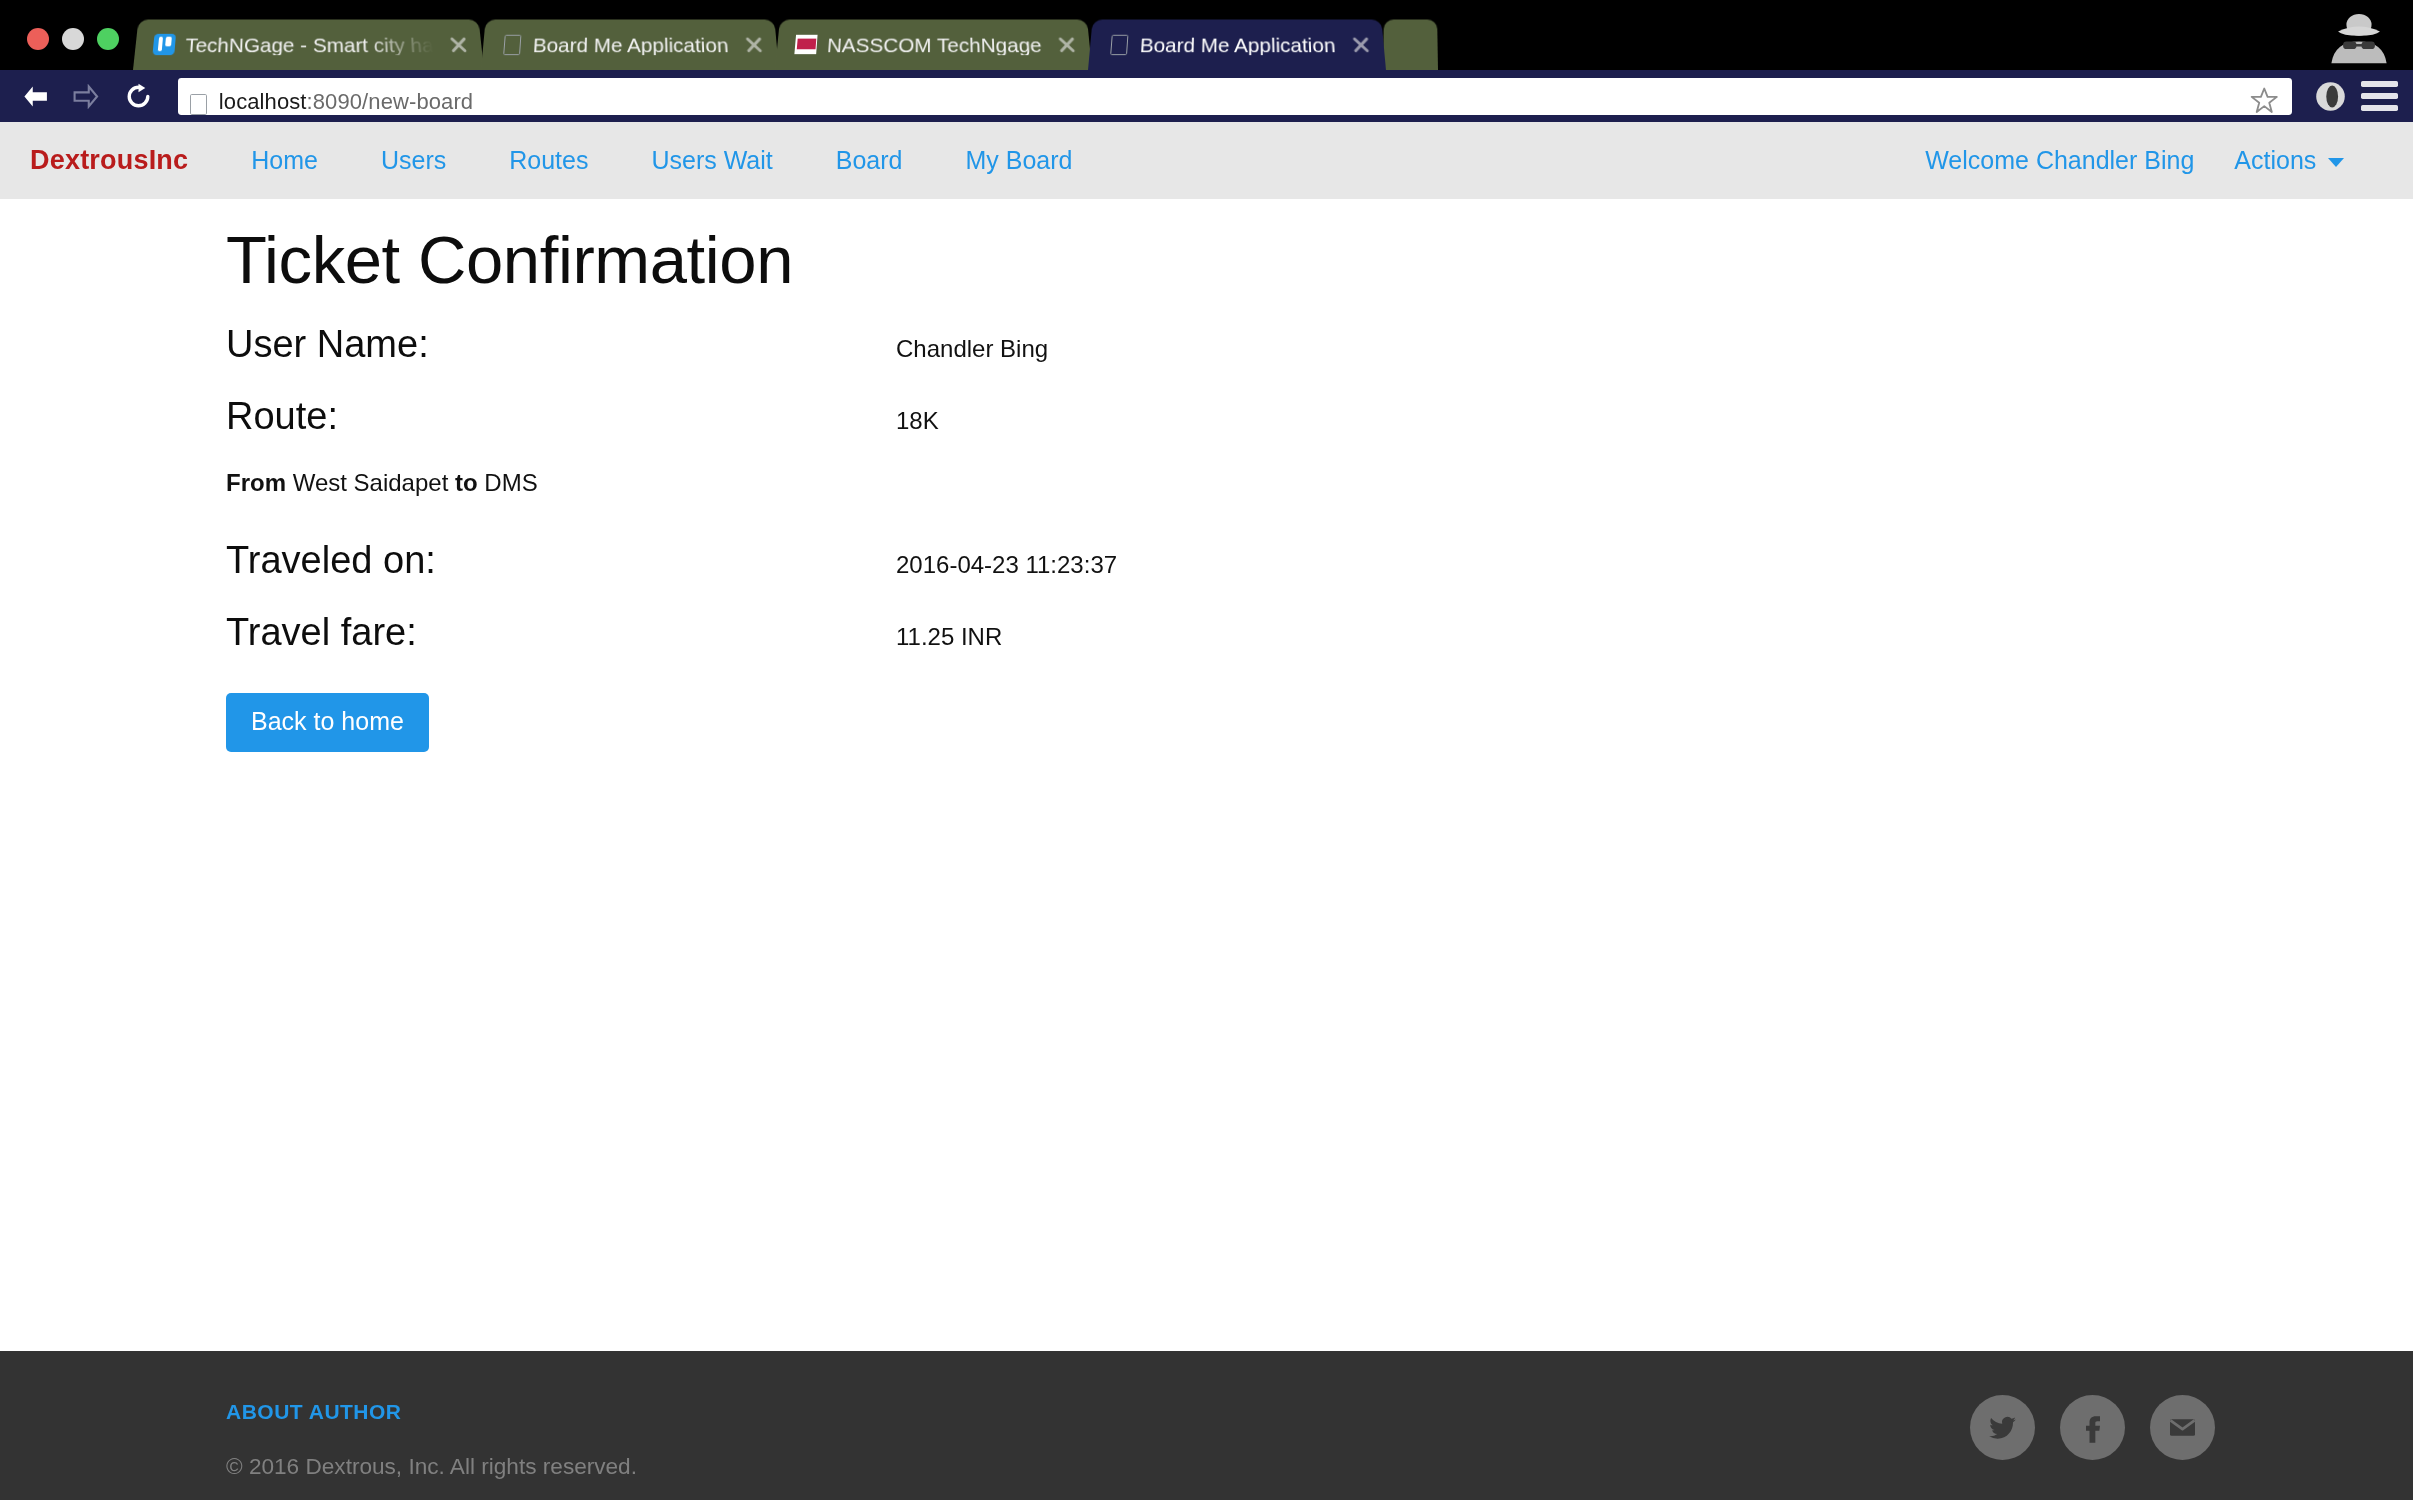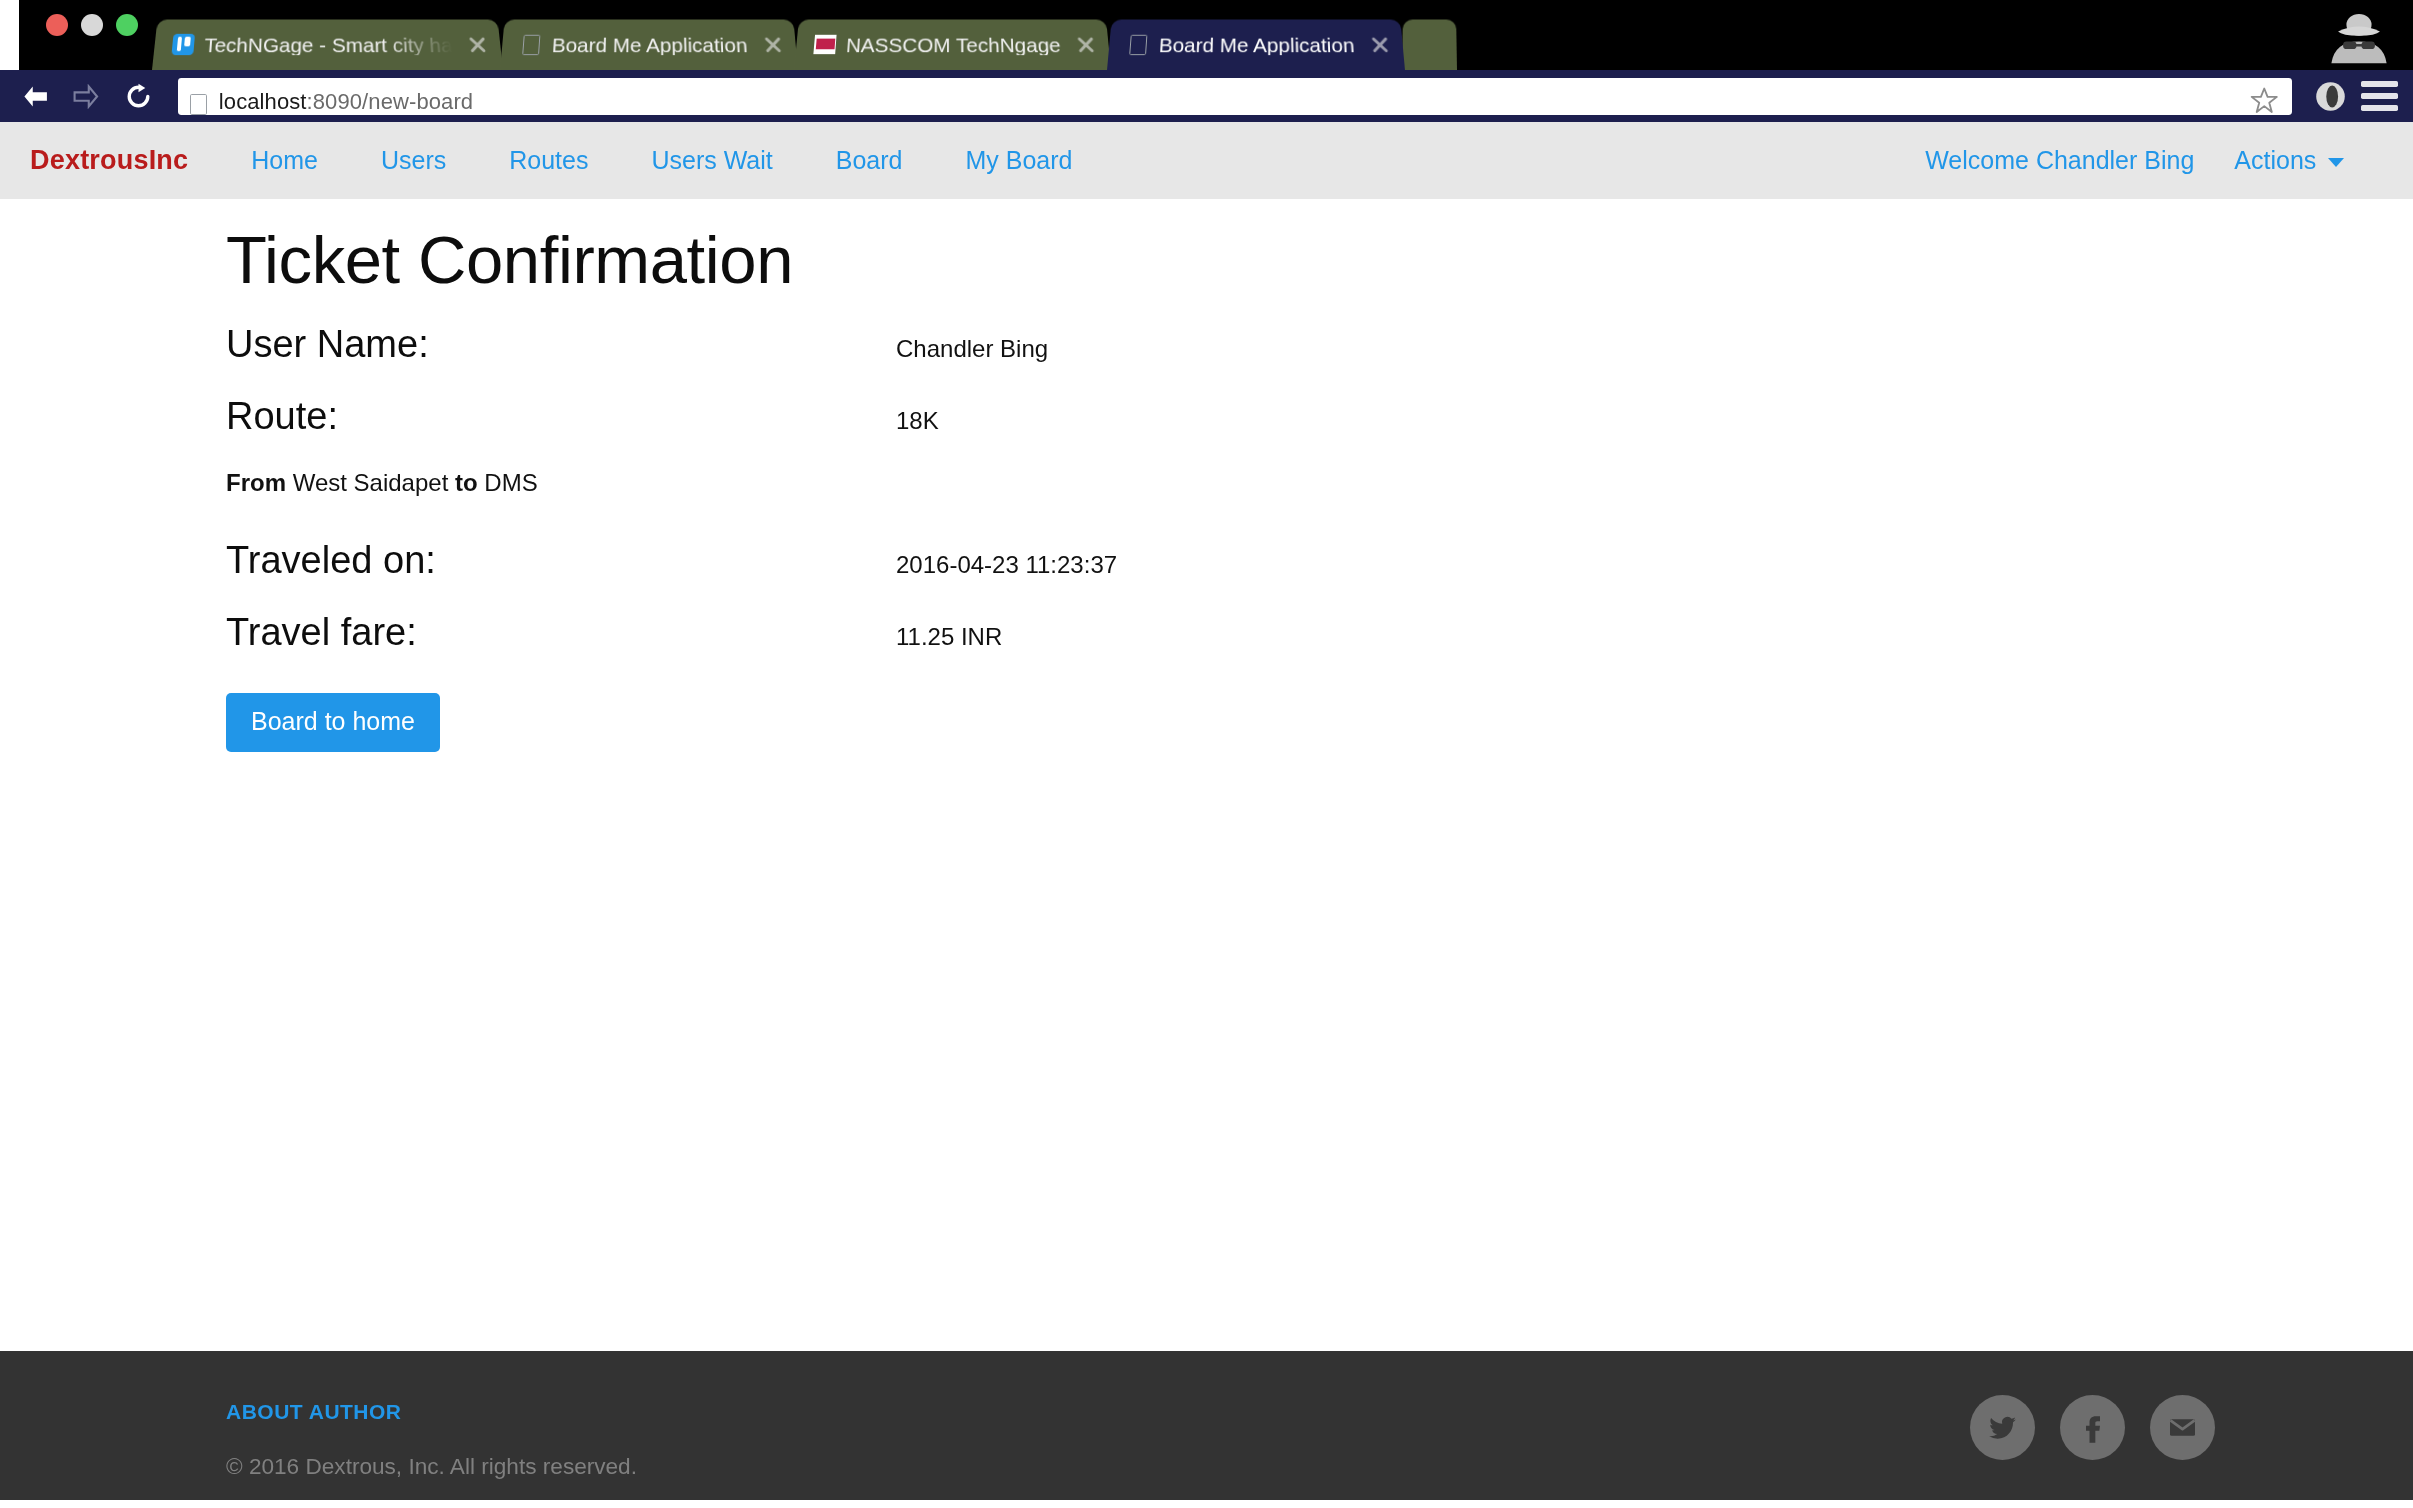--- a/index.html
+++ b/index.html
@@ -12,23 +12,22 @@
   }
 
   
   .browser { width: 2413px; height: 1508px; position: relative; background:#fff; }
 
   .titlebar {
     position: relative;
     height: 70px;
     background: #000000;
     display: flex;
-    align-items: center;
+    align-items: flex-end;
     padding-left: 15px;
-    margin-left: 19px;
   }
 
   .traffic {
     display: flex;
     align-items: center;
     gap: 13.4px;
     padding: 0 13.4px 20px 11.7px;
   }
   .dot { width: 22px; height: 22px; border-radius: 50%; display:block; }
   .dot.red    { background: #ec5f59; }
@@ -398,21 +397,21 @@
           <div class="info-value">2016-04-23 11:23:37</div>
         </div>
 
         <div class="info-row">
           <div class="info-label">Travel fare:</div>
           <div class="info-value">11.25 INR</div>
         </div>
 
       </div>
 
-      <button class="btn-primary">Board to home</button>
+      <button class="btn-primary">Back to home</button>
     </div>
 
     <div class="footer">
       <div class="footer-left">
         <a class="footer-head" href="#">ABOUT AUTHOR</a>
         <div class="footer-copy">© 2016 Dextrous, Inc. All rights reserved.</div>
       </div>
       <div class="footer-social">
         <span class="social">
           <svg width="35" height="35" viewBox="0 0 42 42">

